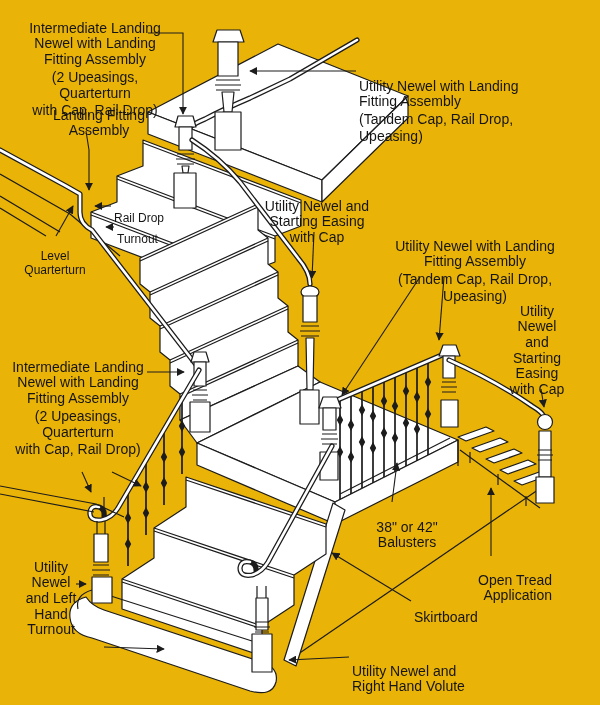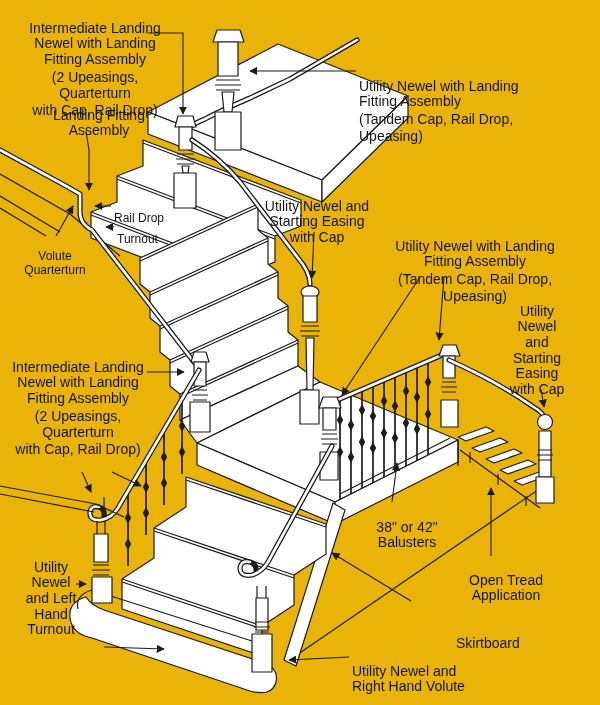--- a/index.html
+++ b/index.html
@@ -238,21 +238,21 @@
 
   <div class="lbl sm" style="left:114px;top:199px;">
     <span>Rail Drop</span>
   </div>
 
   <div class="lbl sm" style="left:117px;top:220px;">
     <span>Turnout</span>
   </div>
 
   <div class="lbl sm ctr" style="left:24px;top:237px;width:62px;">
-    <span>Volute
+    <span>Level
 Quarterturn</span>
   </div>
 
   <div class="lbl ctr" style="left:252px;top:183px;width:130px;">
     <span>Utility Newel and
 Starting Easing
 with Cap</span>
   </div>
 
   <div class="lbl ctr" style="left:386px;top:223px;width:178px;">
@@ -277,26 +277,26 @@
     <span class="note">(2 Upeasings, Quarterturn
 with Cap, Rail Drop)</span>
   </div>
 
 
   <div class="lbl ctr" style="left:366px;top:504px;width:82px;">
     <span>38" or 42"
 Balusters</span>
   </div>
 
-  <div class="lbl ctr" style="left:460px;top:557px;width:92px;">
+  <div class="lbl ctr" style="left:460px;top:557px;width:92px;text-align:right;">
     <span>Open Tread
 Application</span>
   </div>
 
-  <div class="lbl" style="left:414px;top:620px;margin-left:42px;">
+  <div class="lbl" style="left:414px;top:594px;">
     <span>Skirtboard</span>
   </div>
 
   <div class="lbl" style="left:352px;top:648px;">
     <span>Utility Newel and
 Right Hand Volute</span>
   </div>
 
 
   <div class="lbl ctr" style="left:22px;top:544px;width:58px;">

